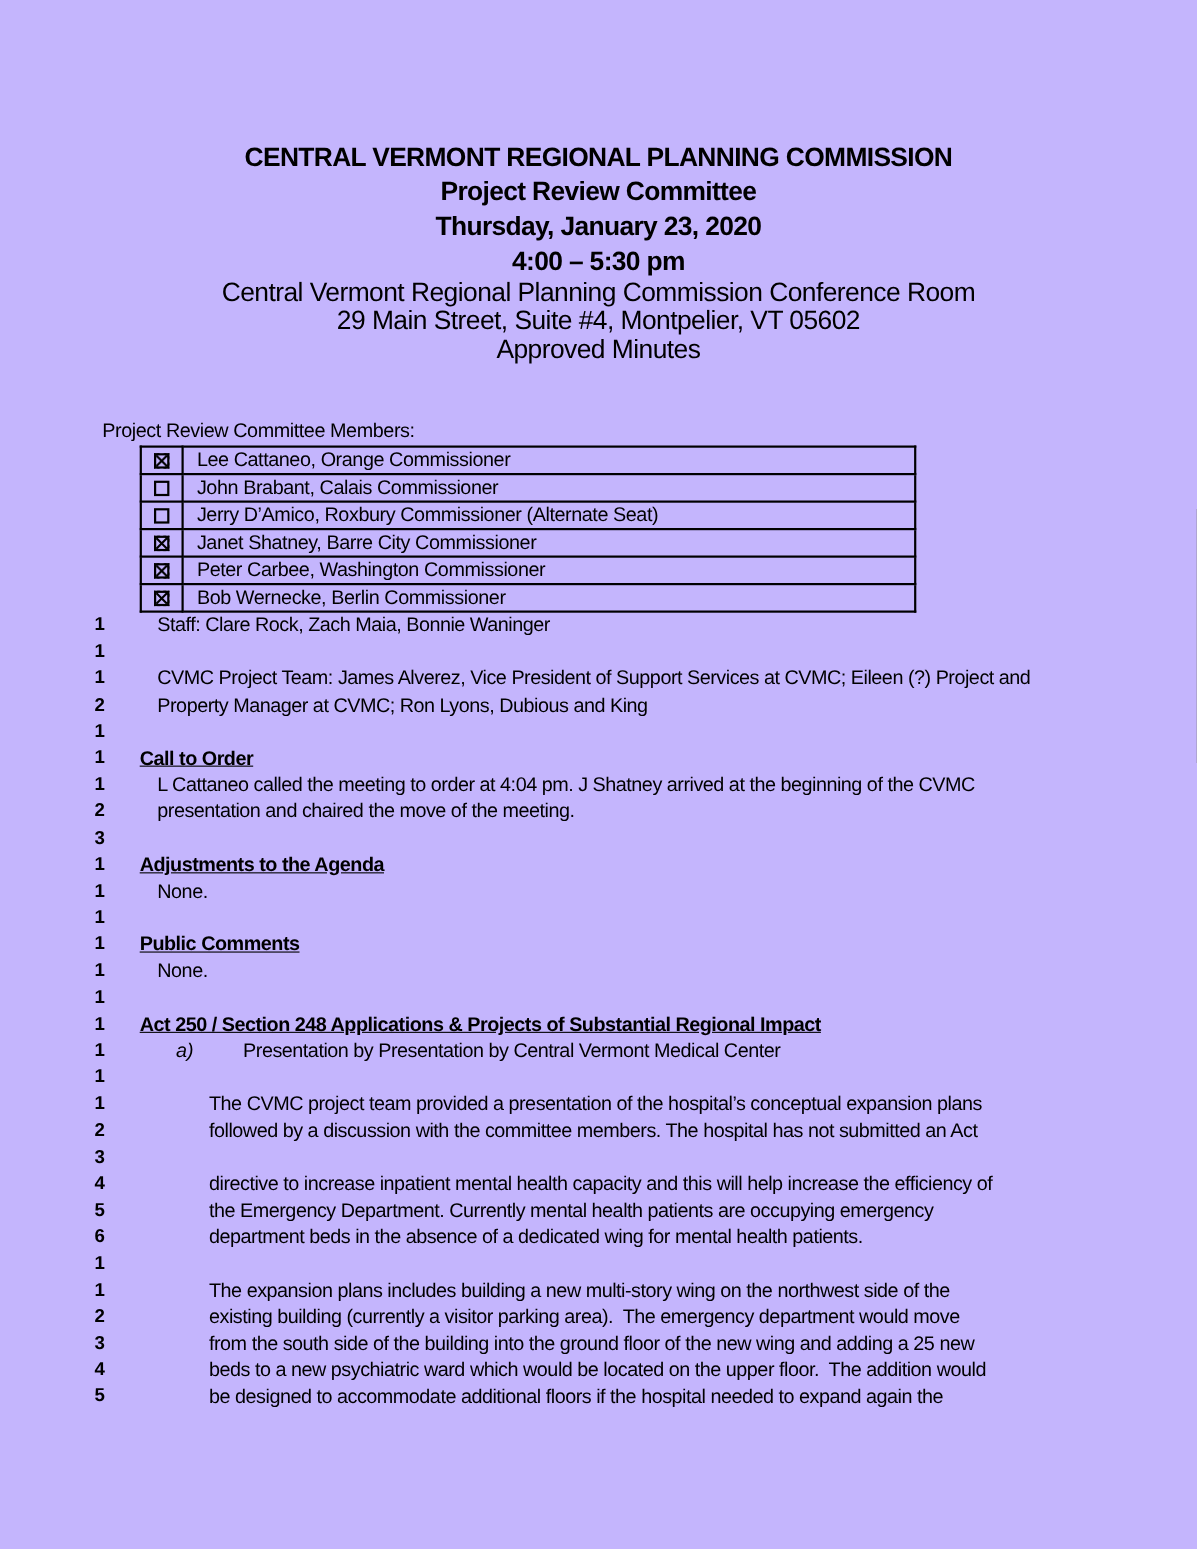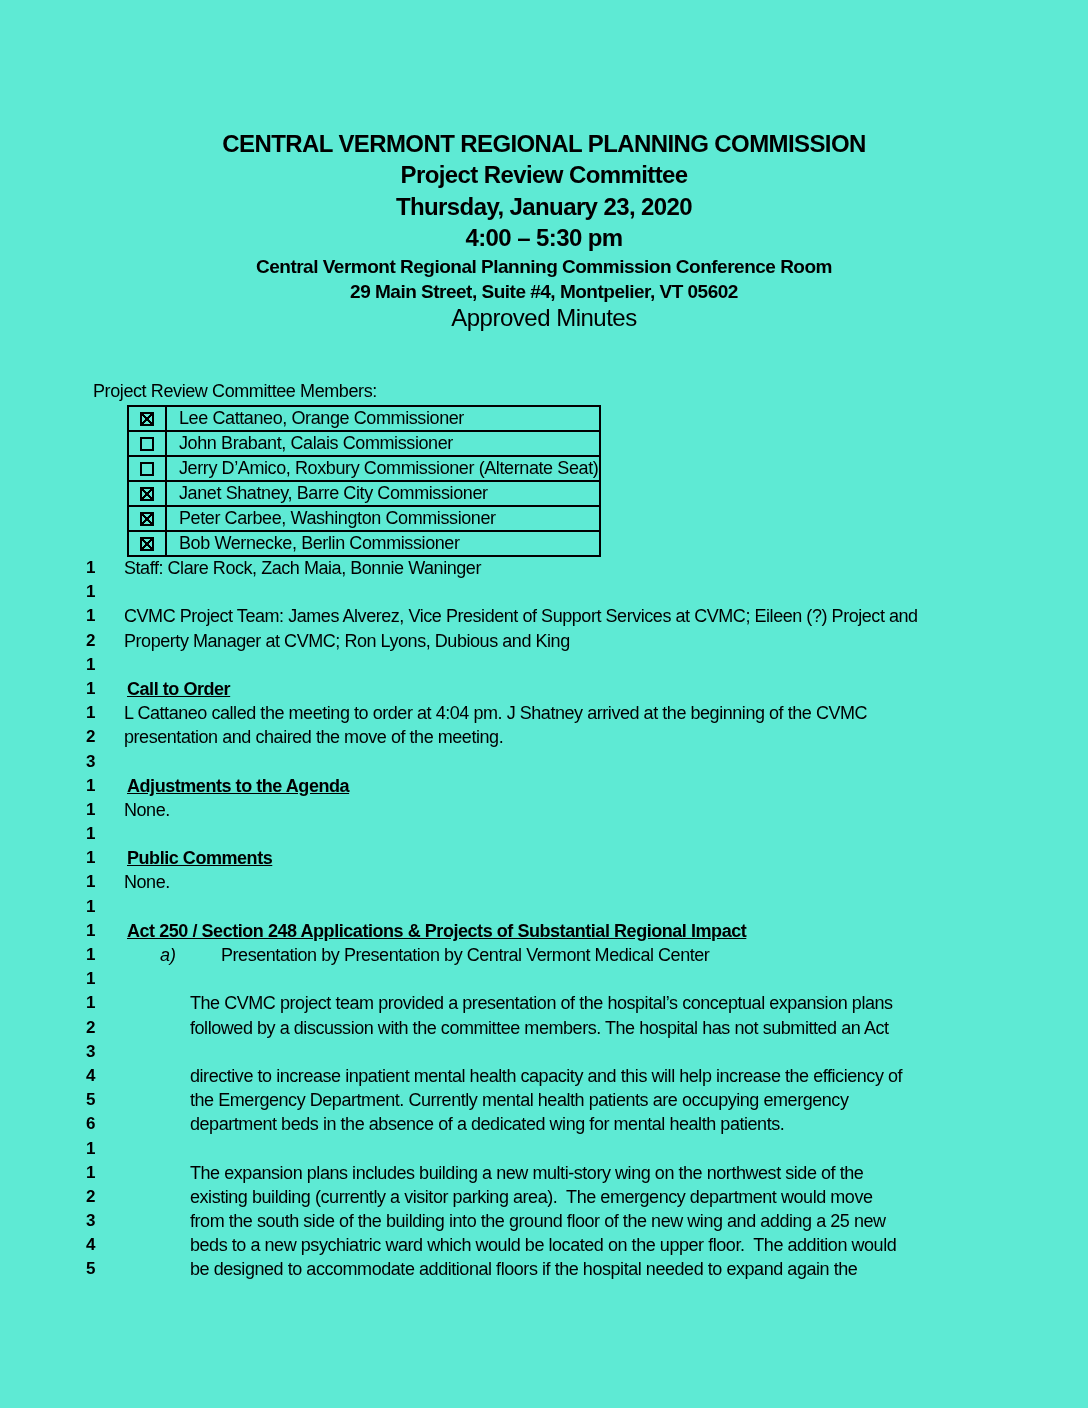--- a/index.html
+++ b/index.html
@@ -1,48 +1,48 @@
 <!DOCTYPE html>
 <html><head>
 <meta charset="utf-8">
 <style>
   * { margin:0; padding:0; box-sizing:border-box; }
   html,body { background:#888; }
   .page {
     position:relative;
     width:1088px; height:1408px;
     margin:0 auto;
-    background:#5eead4;
+    background:#c4b5fd;
     color:#000;
     font-family:"Liberation Sans", sans-serif;
     overflow:hidden;
   }
   
   .header {
     position:absolute; top:128px; left:0; width:100%;
     text-align:center;
   }
   .ht {
     font-size:24px; font-weight:700; line-height:31.4px;
     letter-spacing:-0.6px;
   }
   .hv {
-    font-size:19px; line-height:25px; letter-spacing:-0.5px;font-weight:bold;
+    font-size:24px; line-height:25px; letter-spacing:-0.5px;
   }
   .approved {
     font-size:24px; font-weight:400; letter-spacing:-0.5px;
   }
   
   .members-heading {
     position:absolute; top:381px; left:93px;
     font-size:18px; font-weight:400; letter-spacing:-0.4px;
   }
   table.members {
     position:absolute; top:405px; left:127px;
-    width:474px;
+    width:706px;
     border-collapse:collapse;
   }
   table.members td {
     border:2px solid #000;
     height:25px;
     font-size:18px; letter-spacing:-0.4px;
     vertical-align:middle;
   }
   td.cb-cell { width:38px; text-align:center; }
   td.name-cell { padding-left:12px; }
@@ -63,21 +63,21 @@
   .num {
     position:absolute; left:86px; top:0;
     font-size:17px; font-weight:700; line-height:24.2px;
   }
   .txt {
     position:absolute; top:0;
     font-size:18px; line-height:24.2px;
     letter-spacing:-0.45px;
     white-space:pre;
   }
-  .txt.normal  { left:124px; }
+  .txt.normal  { left:143px; }
   .txt.heading { left:127px; font-weight:700; text-decoration:underline; }
   .txt.list    { left:189px;margin-left:32px; }
   .txt.para    { left:190px; }
   .marker {
     position:absolute; left:160px; top:0;
     font-size:18px; font-style:italic; line-height:24.2px;
   }
 </style>
 </head>
 <body>

